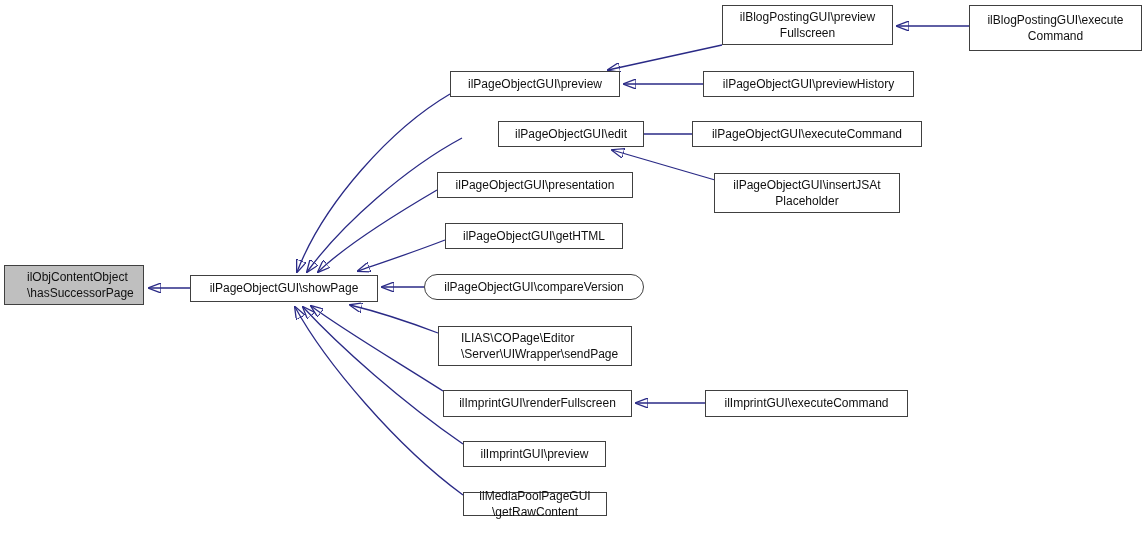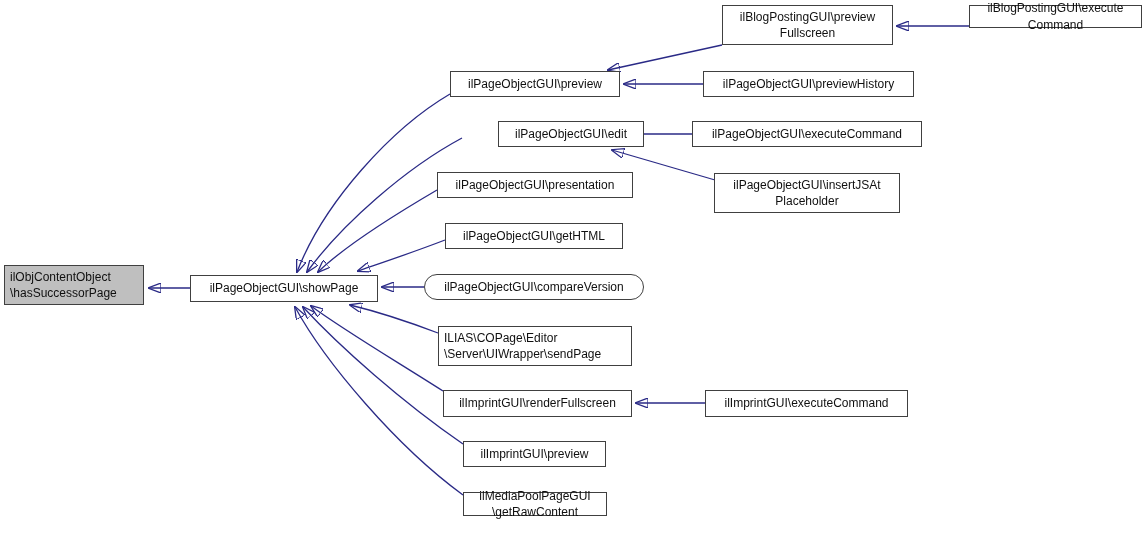--- a/index.html
+++ b/index.html
@@ -21,21 +21,21 @@
     color:#101010;
     font-size:12px;
     line-height:1.35;
     display:flex;
     align-items:center;
     justify-content:center;
     cursor:pointer;
   }
   .node .lbl{white-space:pre-line;text-align:center;}
   .node.current{background:#bfbfbf;cursor:default;}
-  .node.leftalign{justify-content:flex-start;padding-left:5px;}
+  .node.leftalign{justify-content:flex-start;padding-left:22px;}
   .node.leftalign .lbl{text-align:left;}
 </style>
 </head>
 <body>
 
 <div class="canvas">
 
   <svg class="edges" viewBox="0 0 1148 540">
     <defs>
       <marker id="arrow" viewBox="0 0 13 10" refX="12" refY="5" markerWidth="13" markerHeight="10" markerUnits="userSpaceOnUse" orient="auto">
@@ -71,21 +71,21 @@
 
   <div class="node" style="left:450px; top:71px; width:170px; height:26px;">
     <span class="lbl">ilPageObjectGUI\preview</span>
   </div>
 
   <div class="node" style="left:722px; top:5px; width:171px; height:40px;">
     <span class="lbl">ilBlogPostingGUI\preview
 Fullscreen</span>
   </div>
 
-  <div class="node" style="left:969px; top:5px; width:173px; height:23px;">
+  <div class="node" style="left:969px; top:5px; width:173px; height:46px;">
     <span class="lbl">ilBlogPostingGUI\execute
 Command</span>
   </div>
 
   <div class="node" style="left:703px; top:71px; width:211px; height:26px;">
     <span class="lbl">ilPageObjectGUI\previewHistory</span>
   </div>
 
   <div class="node" style="left:462px; top:121px; width:146px; height:26px;margin-left:36px;">
     <span class="lbl">ilPageObjectGUI\edit</span>

